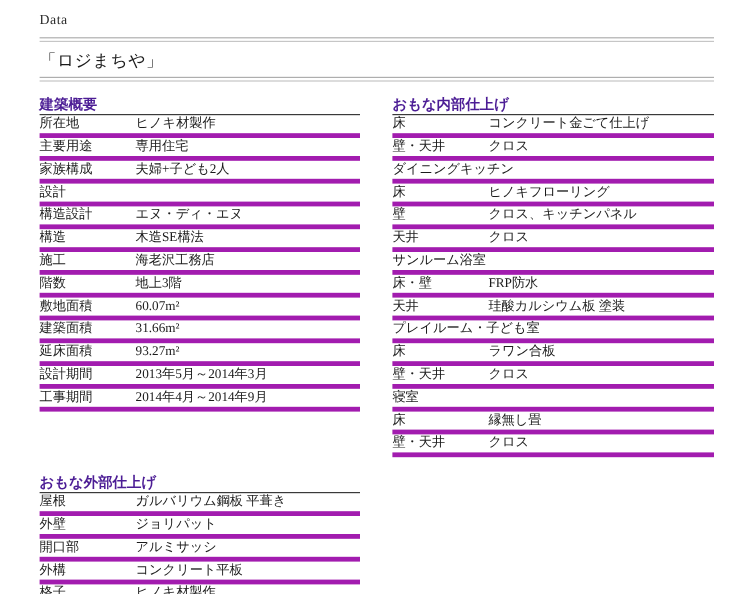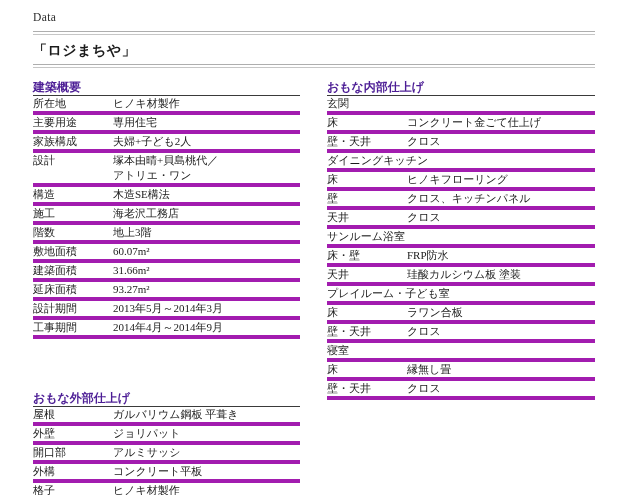--- a/index.html
+++ b/index.html
@@ -33,21 +33,21 @@
   }
   .rule-top { top: 31px; }
   .rule-title { top: 64px; }
   .title {
     position: absolute;
     left: 33px;
     top: 42px;
     margin: 0;
     font-family: "Liberation Sans", "DejaVu Sans", sans-serif;
     font-size: 14px;
-    font-weight: 700;
+    font-weight: 400;
     letter-spacing: 0.5px;
     color: #1b1b1b;
   }
   .col {
     position: absolute;
     top: 80px;
   }
   .col-left  { left: 33px;  width: 267px; }
   .col-right { left: 327px; width: 268px; }
   .sheading {
@@ -101,22 +101,24 @@
         <div class="trow">
           <span class="tlabel">主要用途</span>
           <span class="tvalue">専用住宅</span>
         </div>
         <div class="trow">
           <span class="tlabel">家族構成</span>
           <span class="tvalue">夫婦+子ども2人</span>
         </div>
         <div class="trow">
           <span class="tlabel">設計</span>
-          <span class="tvalue">塚本由晴+貝島桃代／
-アトリエ・ワン</span>
+        </div>
+        <div class="trow">
+          <span class="tlabel">構造設計</span>
+          <span class="tvalue">エヌ・ディ・エヌ</span>
         </div>
         <div class="trow">
           <span class="tlabel">構造</span>
           <span class="tvalue">木造SE構法</span>
         </div>
         <div class="trow">
           <span class="tlabel">施工</span>
           <span class="tvalue">海老沢工務店</span>
         </div>
         <div class="trow">
@@ -169,23 +171,20 @@
           <span class="tvalue">ヒノキ材製作</span>
         </div>
       </div>
   </section>
 </div>
 
 <div class="col col-right">
   <section>
     <div class="sheading">おもな内部仕上げ</div>
     <div>
-        <div class="trow room">
-          <span class="tlabel">玄関</span>
-        </div>
         <div class="trow">
           <span class="tlabel">床</span>
           <span class="tvalue">コンクリート金ごて仕上げ</span>
         </div>
         <div class="trow">
           <span class="tlabel">壁・天井</span>
           <span class="tvalue">クロス</span>
         </div>
         <div class="trow room">
           <span class="tlabel">ダイニングキッチン</span>

